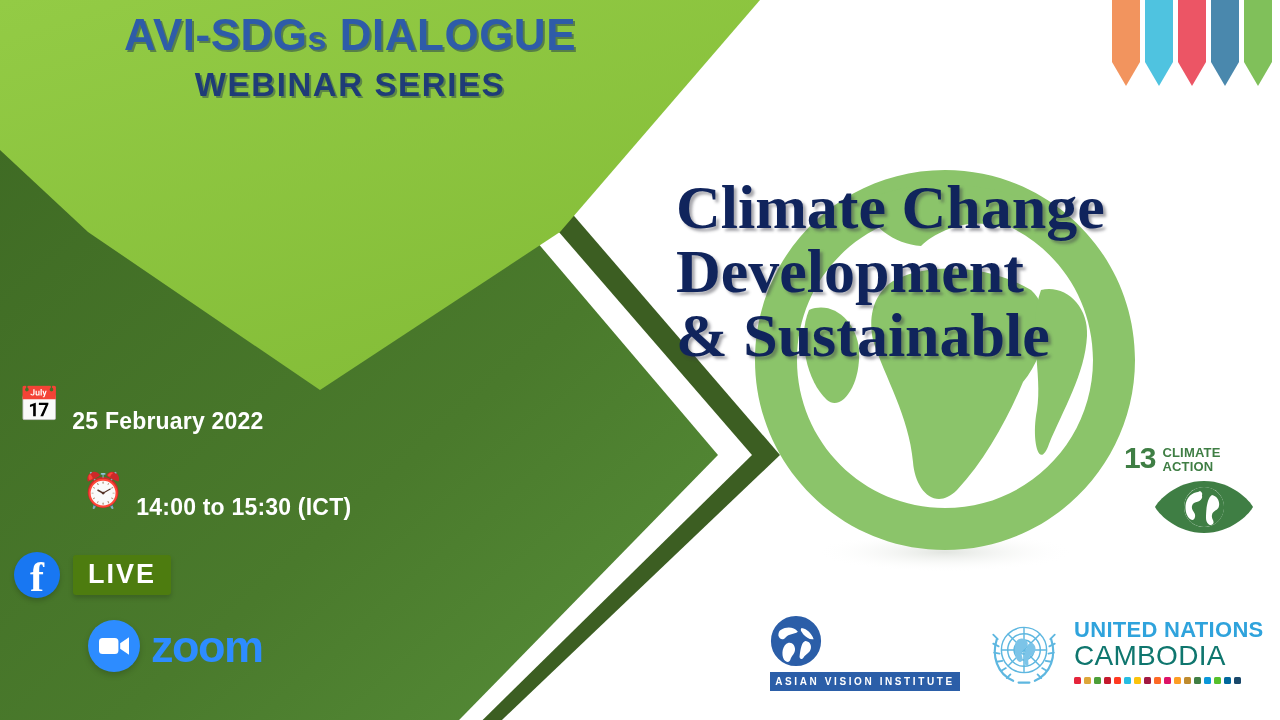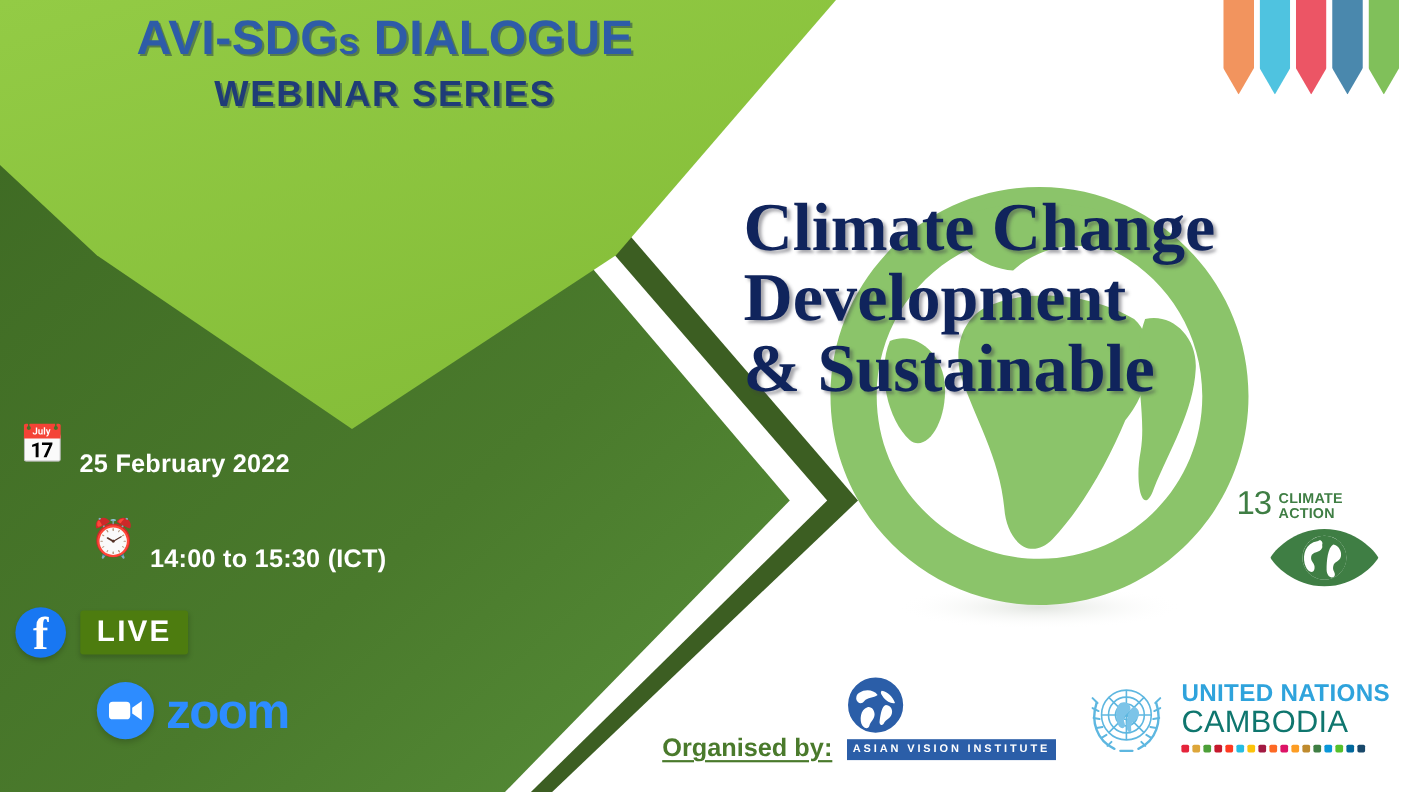--- a/index.html
+++ b/index.html
@@ -85,21 +85,21 @@
   
   .sdg13 {
     position: absolute;
     left: 1124px; top: 444px;
     width: 150px;
     z-index: 5;
     color: #3F7E44;
   }
   .sdg13-top { display: flex; align-items: flex-start; gap: 7px; }
   .sdg13-num {
-    font-size: 30px; font-weight: normal; line-height: 0.92;
+    font-size: 30px; font-weight: bold; line-height: 0.92;
     letter-spacing: -1px;
   }
   .sdg13-words {
     font-size: 13px; font-weight: bold; line-height: 1.05;
     letter-spacing: 0.2px; padding-top: 2px;
   }
   .sdg13-eye { margin-top: 6px; margin-left: 30px; }
 
   
   .info-row {
@@ -363,21 +363,20 @@
   <div class="zoom-row">
     <div class="zoom-circle">
       <svg viewBox="0 0 34 22" width="30" height="20">
         <rect x="0" y="2" width="22" height="18" rx="4" fill="#ffffff"></rect>
         <path d="M24 8 L34 1 L34 21 L24 14 Z" fill="#ffffff"></path>
       </svg>
     </div>
     <div class="zoom-word">zoom</div>
   </div>
 
-  <div class="organised">Organised by:</div>
 
   <div class="avi-logo">
     <div class="avi-top">
       <svg viewBox="0 0 56 56" width="52" height="52">
         <circle cx="28" cy="28" r="26" fill="#2B5EA8"></circle>
         <path fill="#ffffff" d="M12 16 c6 -4 14 -3 18 2 c-4 3 -10 2 -13 6
                   c-3 4 -7 2 -8 -2 c0 -3 1 -5 3 -6 Z
                   M34 14 c6 1 11 6 13 12 c-4 1 -8 -2 -11 -5 c-2 -3 -4 -5 -2 -7 Z
                   M20 30 c4 -1 7 3 7 7 c0 5 -4 7 -5 11 c-1 4 -5 3 -7 0
                   c-3 -5 -2 -16 5 -18 Z

